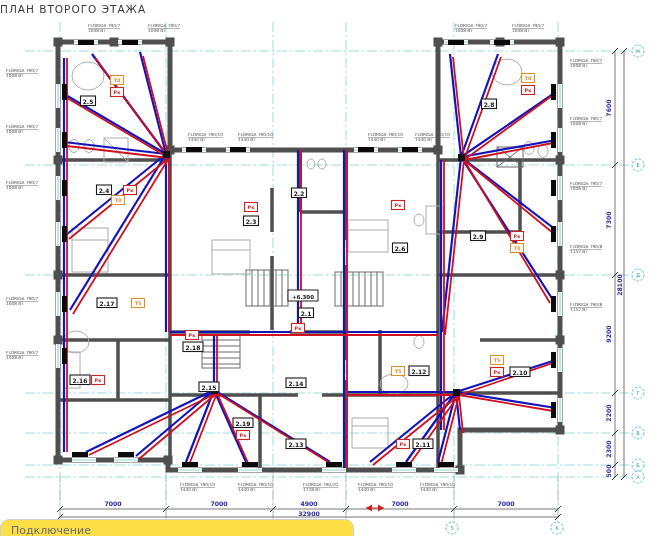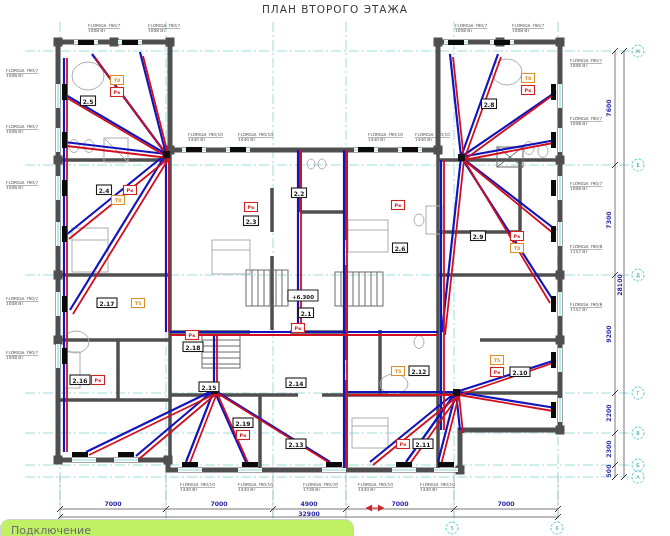--- a/index.html
+++ b/index.html
@@ -1,22 +1,22 @@
 <!DOCTYPE html>
 <html><head>
 <meta charset="utf-8">
 <style>
   html,body{margin:0;padding:0;background:#fff;}
   .canvas{position:relative;width:670px;height:536px;background:#fff;overflow:hidden;
           font-family:"DejaVu Sans",sans-serif;}
-  .title{position:absolute;left:0;top:3px;width:670px;text-align:center;
+  .title{position:absolute;left:0;top:3px;width:670px;
          font-size:10.5px;letter-spacing:1px;color:#3a3a3a;}
   svg{position:absolute;left:0;top:0;}
   .footer-bar{position:absolute;left:0;top:519px;width:352px;height:17px;
-              background:#bef264;border:1px solid #d0d0d0;border-bottom:none;
+              background:#fde047;border:1px solid #d0d0d0;border-bottom:none;
               border-radius:9px 9px 0 0;overflow:hidden;}
   .footer-bar span{display:block;margin:4px 0 0 10px;font-size:11px;color:#6b6b6b;}
 </style>
 </head>
 <body>
 
 <div class="canvas">
   <div class="title">ПЛАН ВТОРОГО ЭТАЖА</div>
 
   <svg width="670" height="536" viewBox="0 0 670 536">

